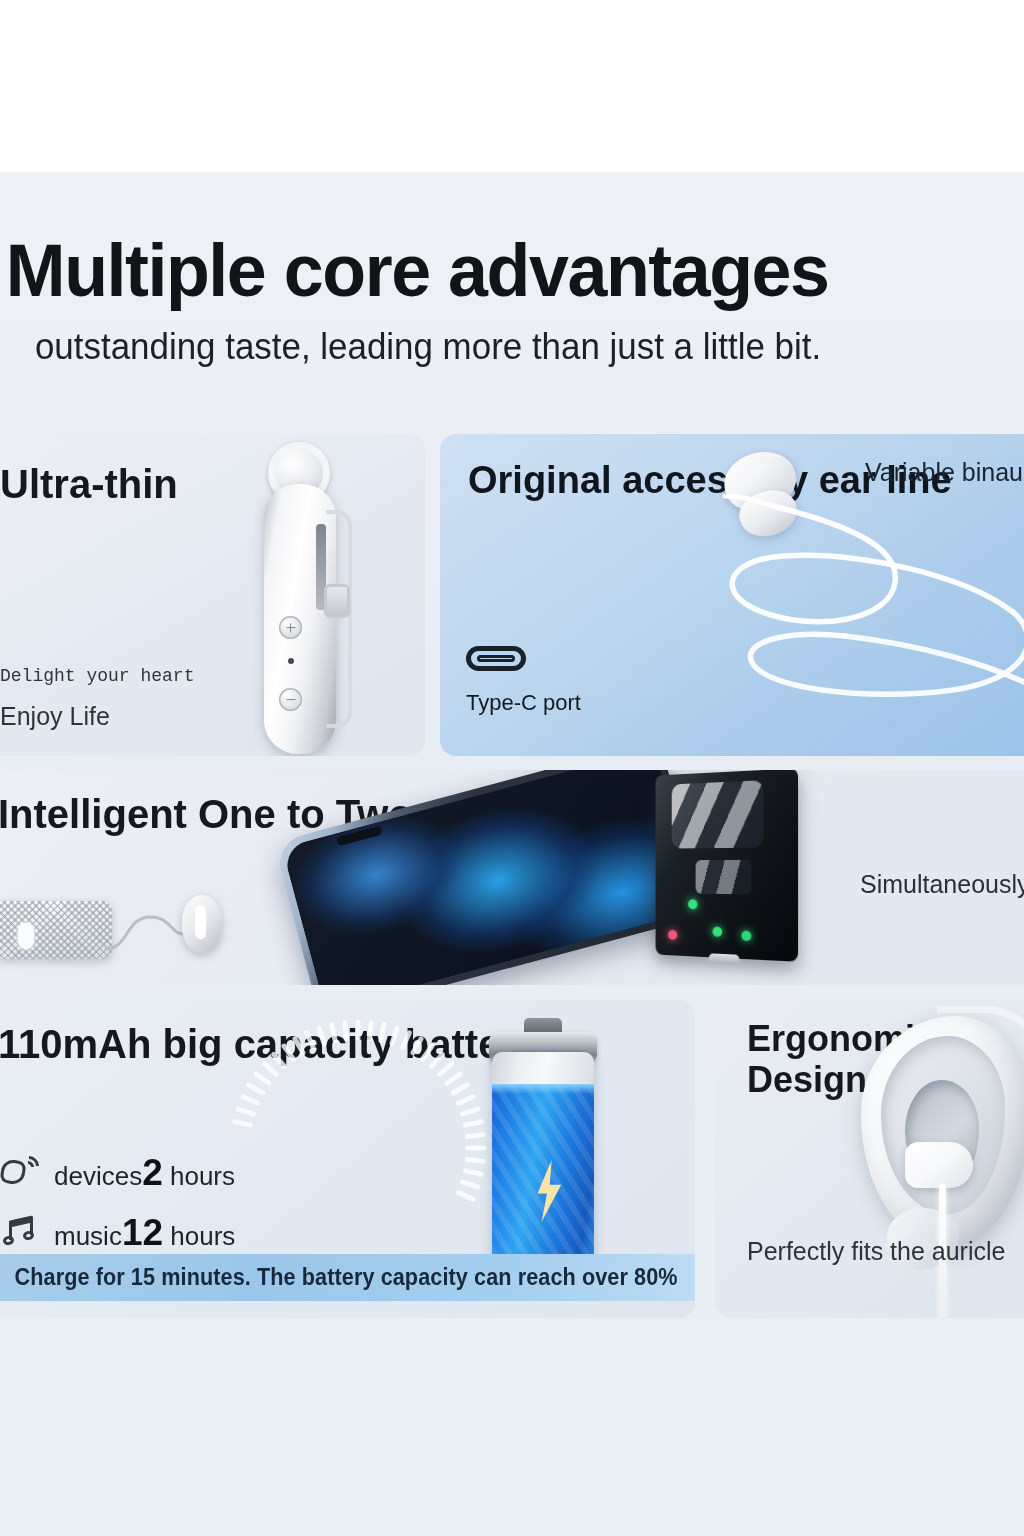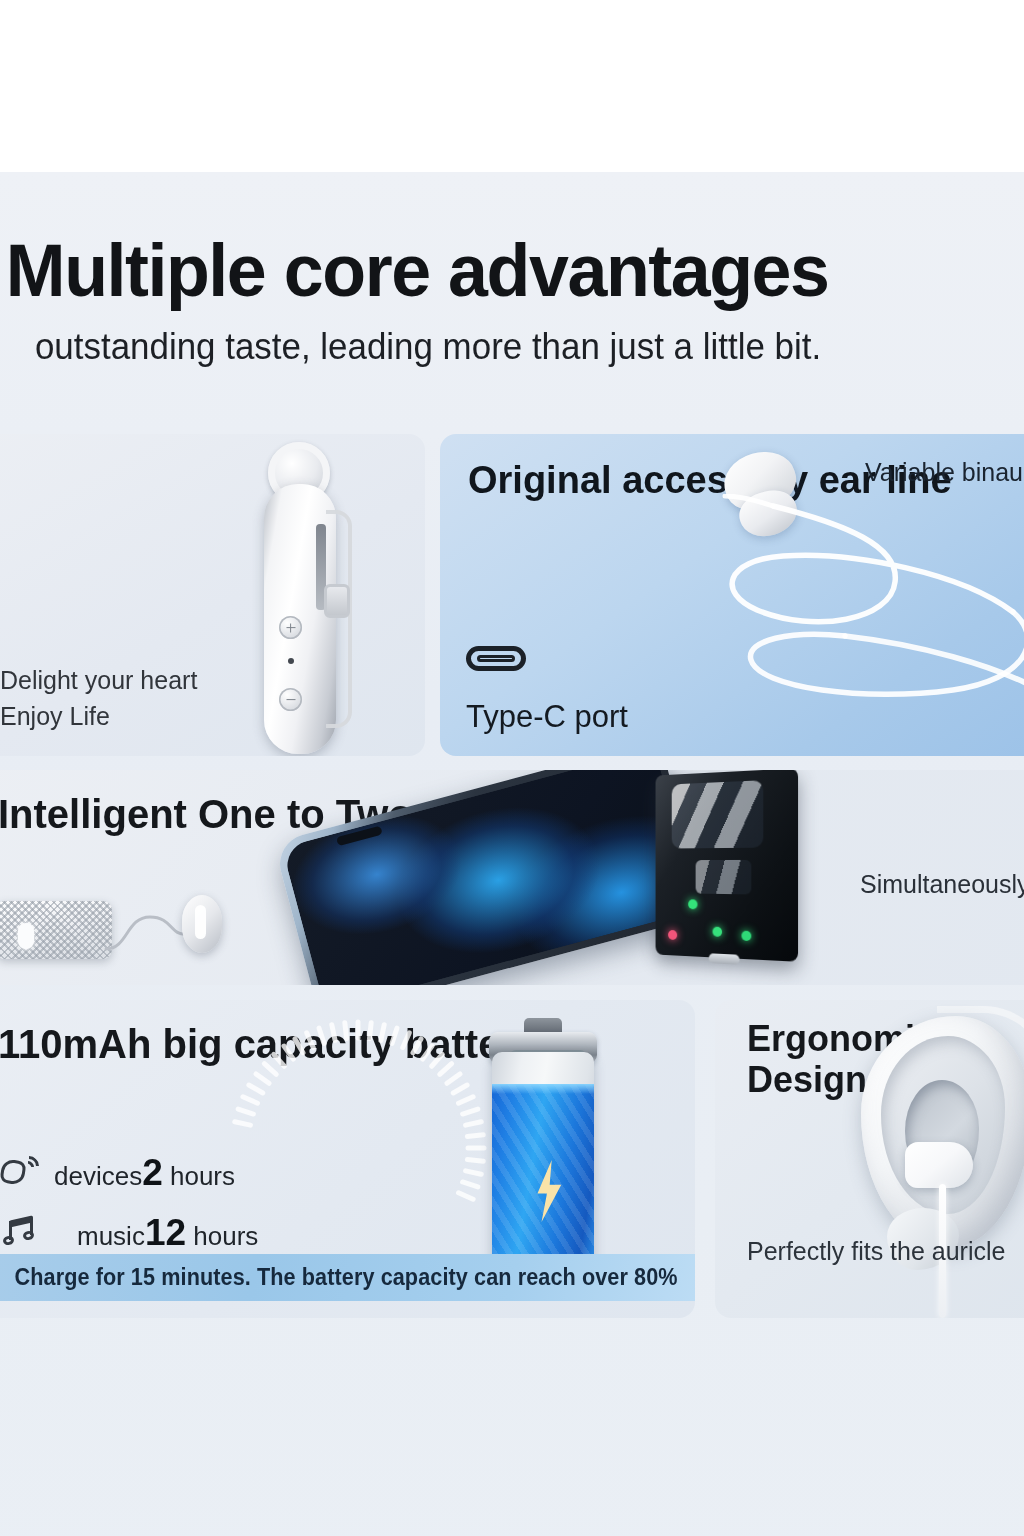--- a/index.html
+++ b/index.html
@@ -52,21 +52,21 @@
   #ultrathin-title {
     position: absolute; left: 40px; top: 28px;
     font-size: 40px; font-weight: 700; color: #15181c; white-space: nowrap;
   }
   #ultrathin-weight {
     position: absolute; left: 40px; top: 84px;
     font-size: 33px; font-weight: 400; color: #22262b; white-space: nowrap;
   }
   #ultrathin-tag1 {
     position: absolute; left: 40px; top: 232px;
-    font-size: 25px; color: #31353b; white-space: nowrap;
+    font-size: 18px; color: #31353b; white-space: nowrap; font-family: Liberation Mono, monospace;
   }
   #ultrathin-tag2 {
     position: absolute; left: 40px; top: 268px;
     font-size: 25px; color: #31353b; white-space: nowrap;
   }
 
   
   #earpiece-art { position: absolute; left: 288px; top: 2px; width: 120px; height: 330px; }
   #ep-loop {
     position: absolute; left: 20px; top: 6px; width: 62px; height: 62px;
@@ -128,21 +128,21 @@
   #typec-row { position: absolute; left: 26px; top: 212px; }
   #typec-icon {
     width: 60px; height: 25px; border: 5px solid #1b2128; border-radius: 13px;
     position: relative;
   }
   #typec-icon::after {
     content:""; position:absolute; left:6px; top:4px; right:6px; bottom:4px;
     border:3px solid #1b2128; border-radius:8px;
   }
   #typec-label {
-    margin-top: 28px; font-size: 31px; color: #141a21; white-space: nowrap;
+    margin-top: 19px; font-size: 22px; color: #141a21; white-space: nowrap;
   }
   #binaural-label {
     position: absolute; left: 425px; top: 22px;
     font-size: 25px; color: #1a2430; line-height: 1.34; white-space: nowrap;
   }
 
   
   #earbud {
     position: absolute; left: 278px; top: 18px; width: 92px; height: 86px;
     transform: rotate(-16deg);
@@ -268,21 +268,21 @@
   #card-battery {
     left: -40px; top: 828px; width: 735px; height: 318px;
     background: linear-gradient(140deg,#eaeef4 0%,#e3e9f1 55%,#dfe6ef 100%);
   }
   #battery-title {
     position: absolute; left: 38px; top: 22px;
     font-size: 40px; font-weight: 700; color: #15181c; line-height: 1.13;
   }
   .spec-row { position: absolute; left: 40px; display: flex; align-items: center; }
   #spec-calling { top: 152px; }
-  #spec-music { top: 212px; gap: 23px; }
+  #spec-music { top: 212px; }
   .spec-icon { width: 40px; height: 40px; position: relative; flex: 0 0 40px; }
   .spec-text { margin-left: 14px; font-size: 26px; color: #1f242a; white-space: nowrap; }
   .spec-text b { font-size: 37px; font-weight: 700; color: #0f1317; }
 
   
   #icon-call-handset {
     position: absolute; left: 1px; top: 7px; width: 24px; height: 24px;
     border: 3.4px solid #343a42; border-radius: 50% 8px 50% 8px;
     transform: rotate(8deg);
   }
@@ -431,20 +431,21 @@
 
 <div id="page">
   <div id="canvas">
 
     <div id="headline-block">
       <div id="headline">Multiple core advantages</div>
       <div id="subheadline">outstanding taste, leading more than just a little bit.</div>
     </div>
 
     <div class="card" id="card-ultrathin">
+      <div id="ultrathin-title">Ultra-thin</div>
       <div id="ultrathin-tag1">Delight your heart</div>
       <div id="ultrathin-tag2">Enjoy Life</div>
 
       <div id="earpiece-art">
         <div id="ep-loop"></div>
         <div id="ep-body"></div>
         <div id="ep-hook"></div>
         <div id="ep-hookbar"></div>
         <div class="ep-btn" id="ep-btn-up"></div>
         <div id="ep-mic"></div>

